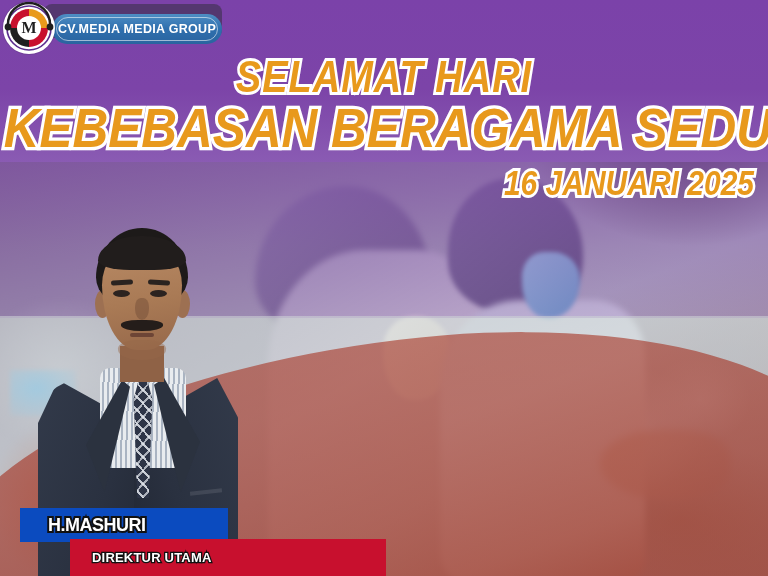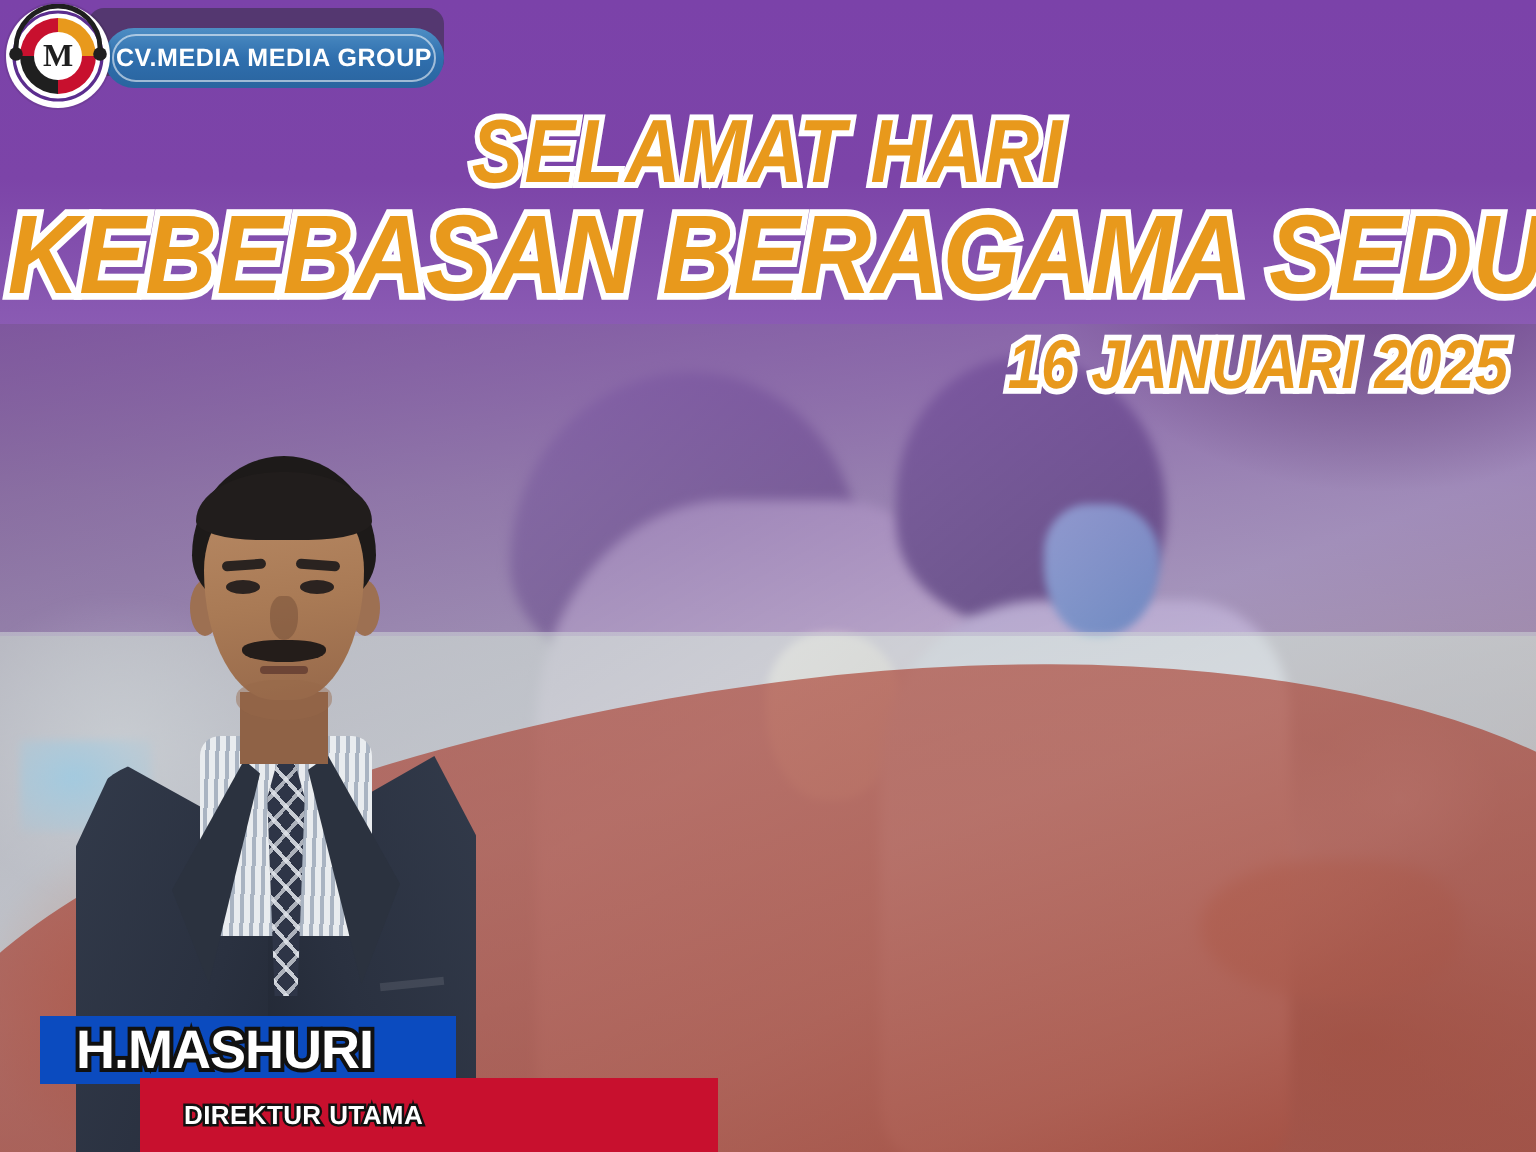--- a/index.html
+++ b/index.html
@@ -332,32 +332,32 @@
   }
 
   
   .name-banner {
     position: absolute; left: 20px; top: 508px;
     width: 208px; height: 34px;
     background: #0b4bbf;
     display: flex; align-items: center;
   }
   .name-text {
-    margin-left: 18px;
+    margin-left: 28px;
     color: #ffffff;
-    font-size: 27px;
+    font-size: 18px;
     font-weight: bold;
     letter-spacing: -0.5px;
     -webkit-text-stroke: 4px #111111;
     paint-order: stroke fill;
     white-space: nowrap;
   }
   .title-banner {
     position: absolute; left: 70px; top: 539px;
-    width: 289px; height: 37px;
+    width: 316px; height: 37px;
     background: #c8102e;
     display: flex; align-items: center;
   }
   .title-text {
     margin-left: 22px;
     color: #ffffff;
     font-size: 13px;
     font-weight: bold;
     letter-spacing: 0.2px;
     -webkit-text-stroke: 2.5px #111111;

